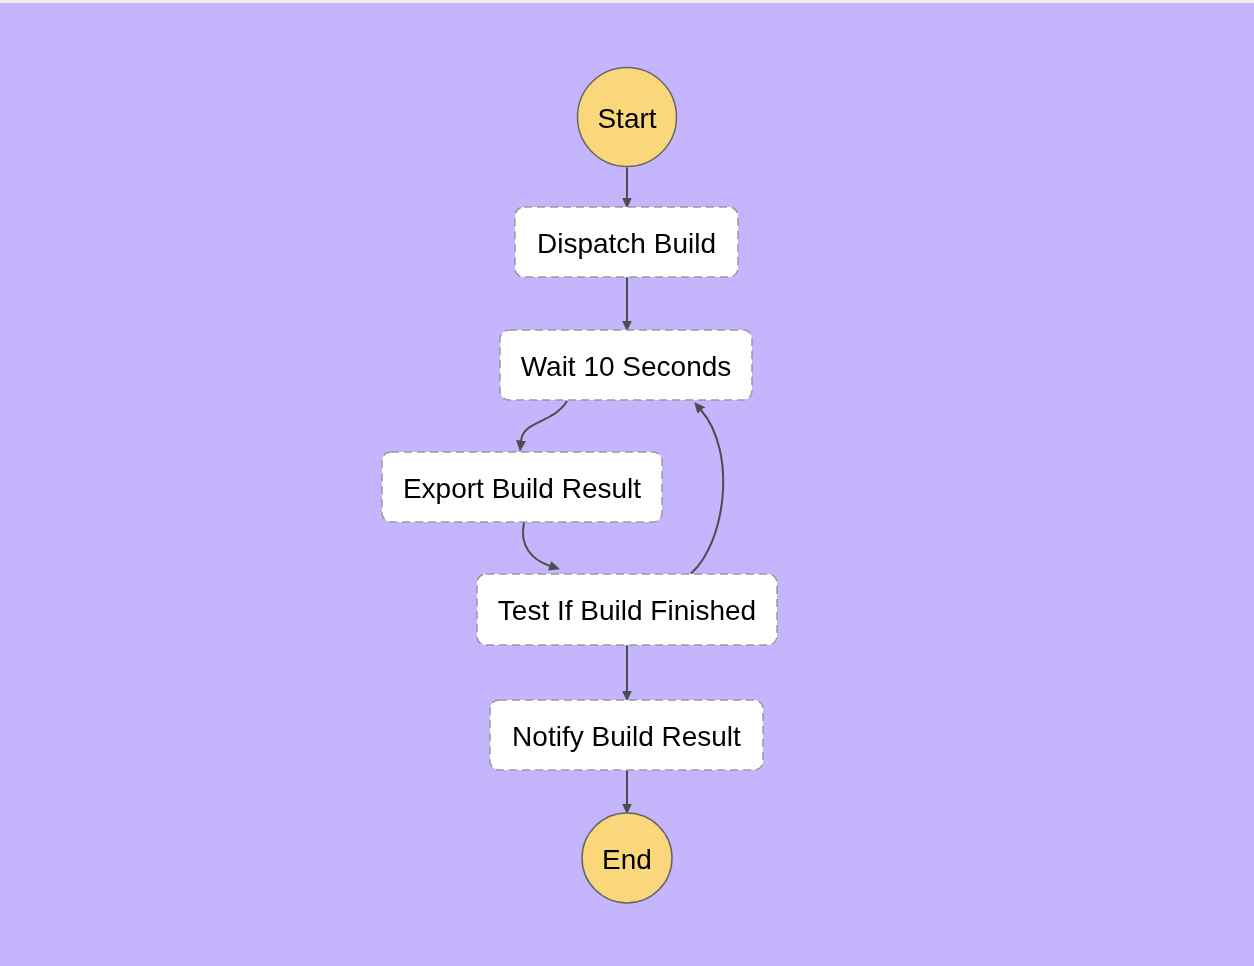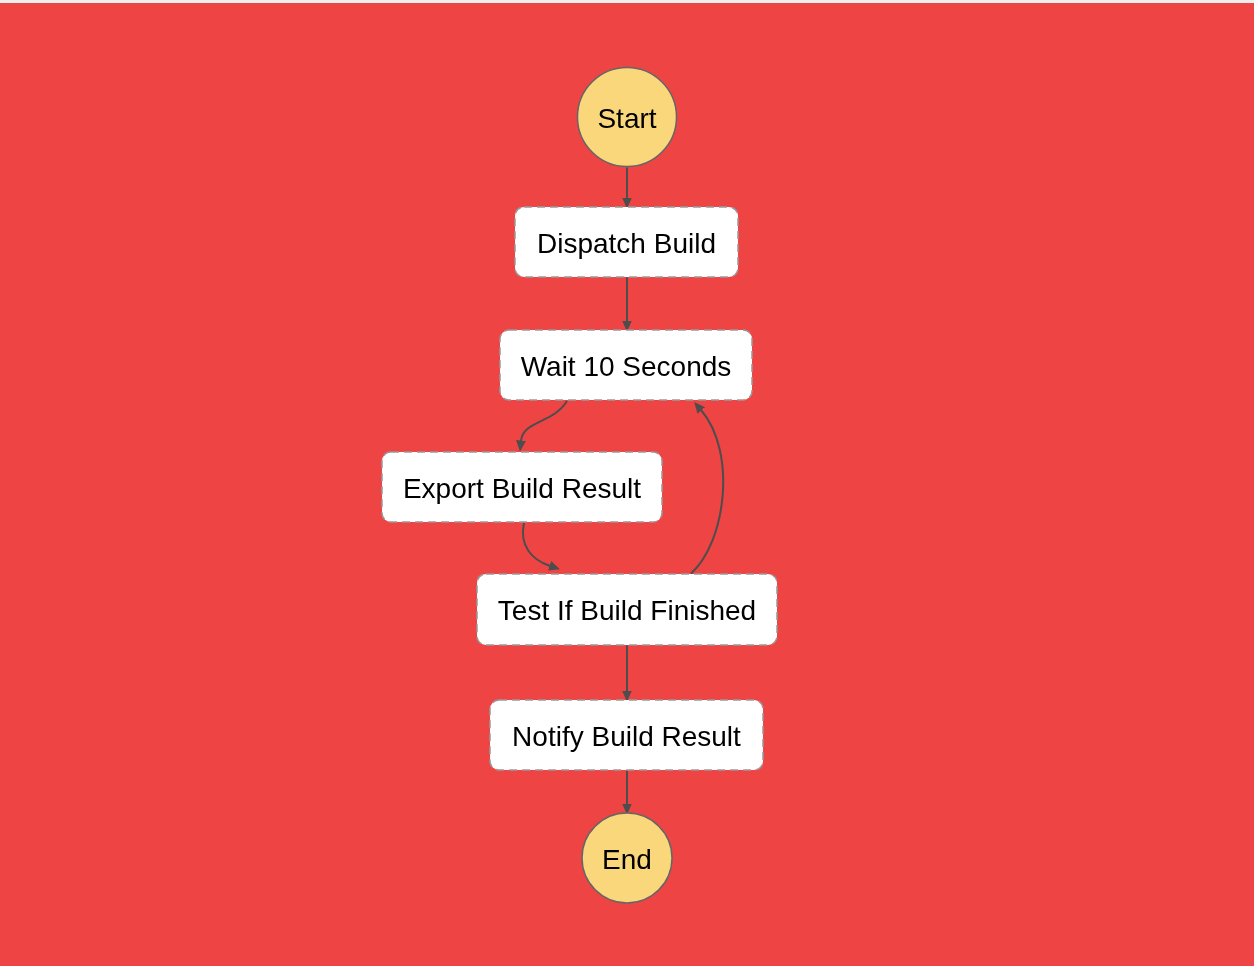--- a/index.html
+++ b/index.html
@@ -10,21 +10,21 @@
   body {
     width: 1254px;
     height: 966px;
     overflow: hidden;
     font-family: "Liberation Sans", sans-serif;
   }
   .screen {
     position: relative;
     width: 1254px;
     height: 966px;
-    background: #ef4444;
+    background: #c4b5fd;
   }
   .top-strip {
     position: absolute;
     top: 0;
     left: 0;
     width: 1254px;
     height: 3px;
     background: #eeeeee;
   }
   svg.diagram {

